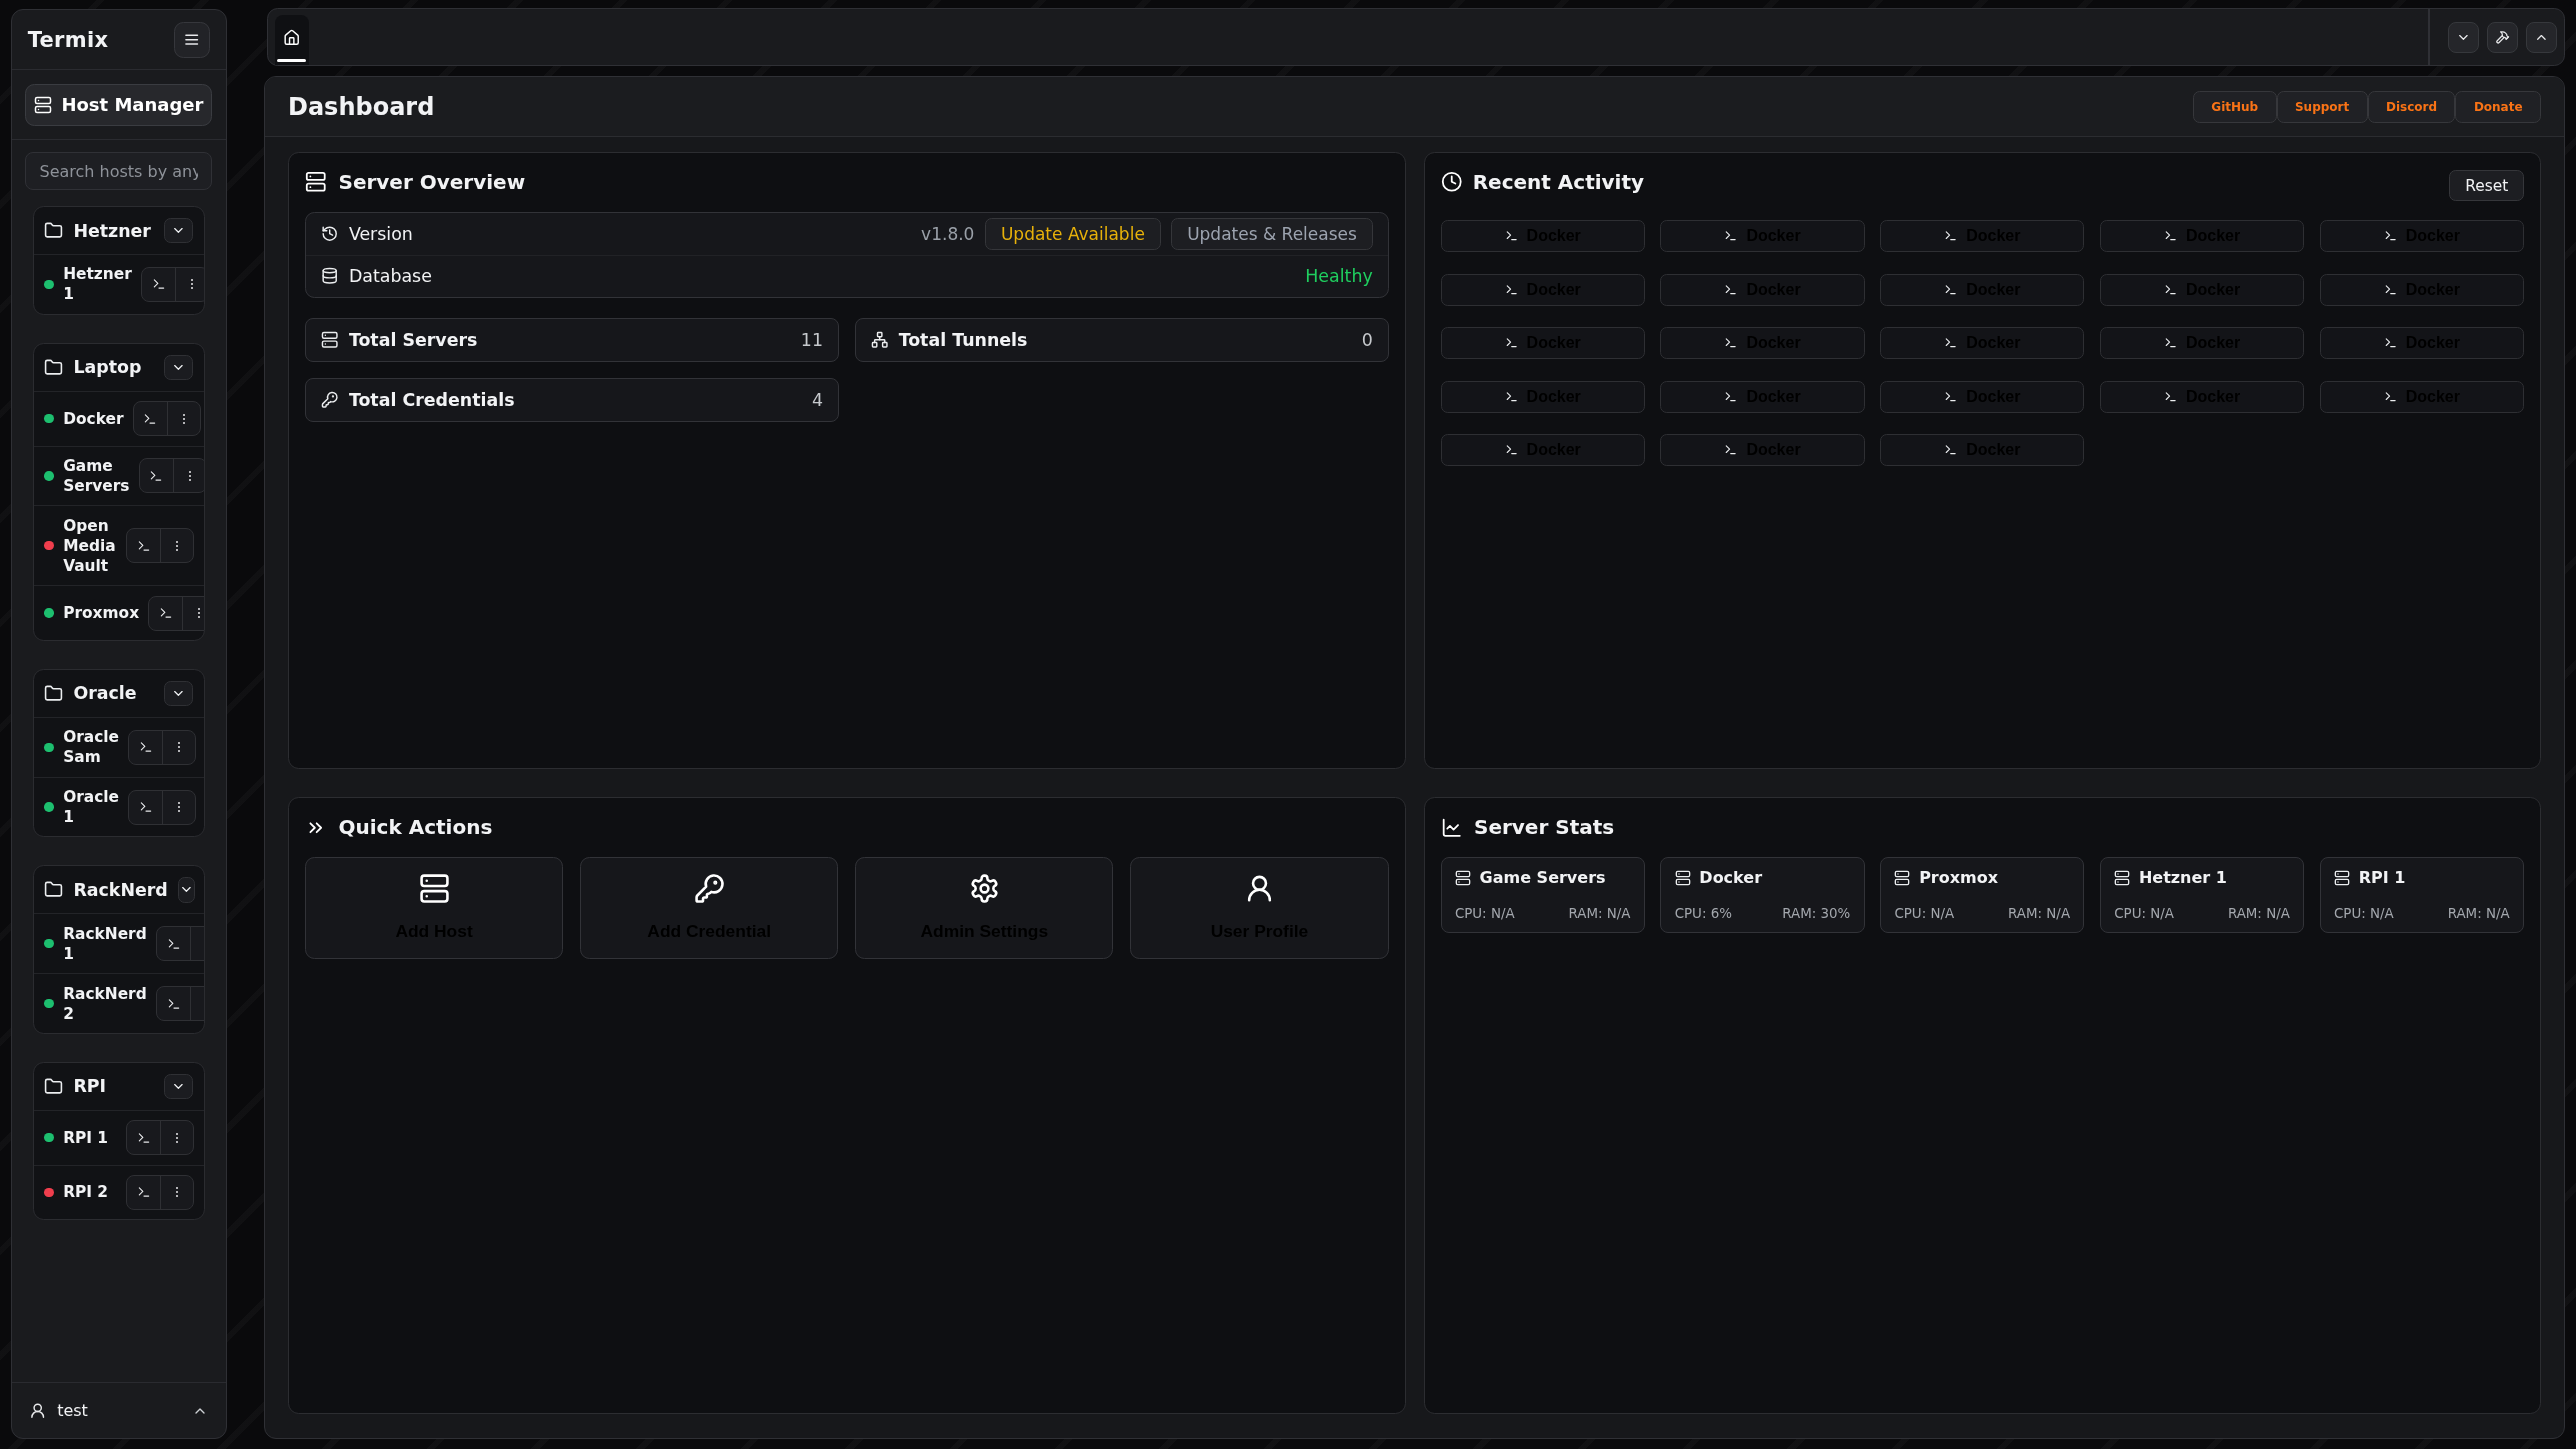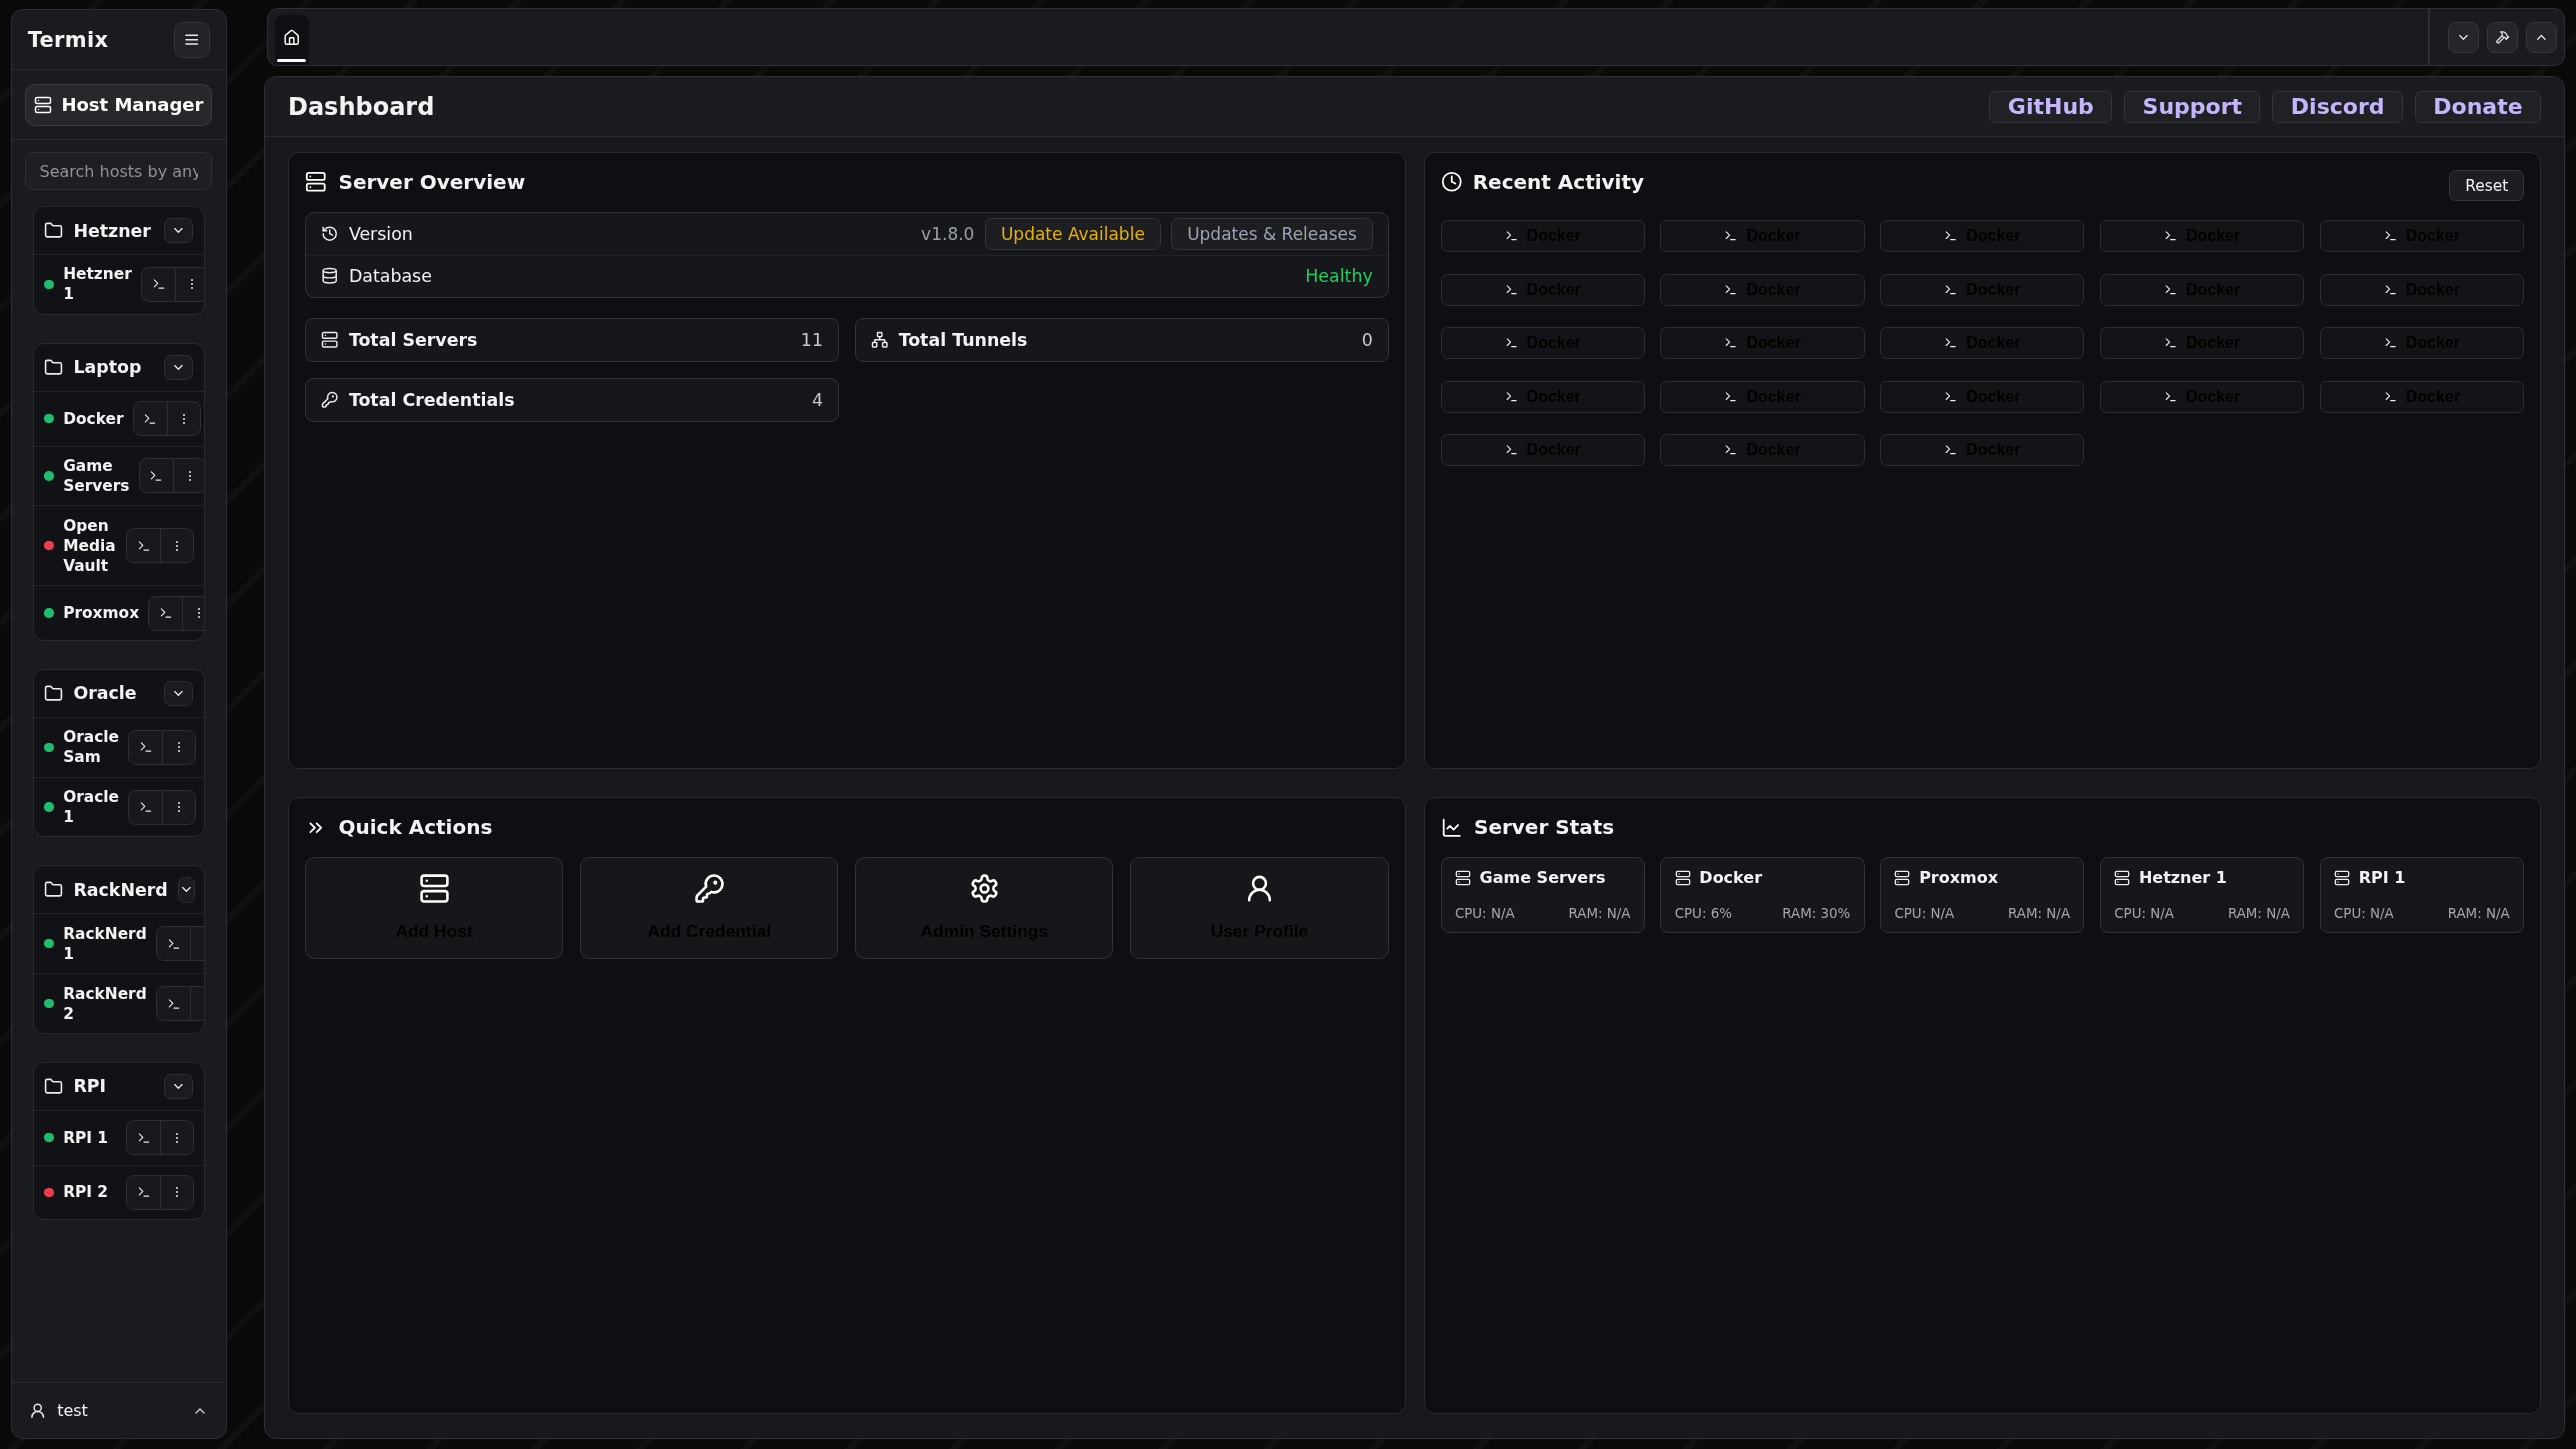--- a/index.html
+++ b/index.html
@@ -53,21 +53,21 @@
   .tab-active::after { content:""; position:absolute; left:2.7px; right:2.7px; bottom:2.7px; height:3.4px; background:#fff; border-radius:2.7px; }
   .tabbar-spacer { flex:1; }
   .tabbar-divider { width:1.3px; height:100%; background:#2f3035; margin-right:10.7px; }
   .tb-btn { width:31px; height:31px; border-radius:8px; background:#25262a; border:1.3px solid #36383c; color:#e8e9eb; display:flex; align-items:center; justify-content:center; margin-left:8px; cursor:pointer; }
   .tb-btn .icon { width:14.8px; height:14.8px; }
 
   
   .main { left:264px; top:76px; width:2301px; height:1363px; background:#17181b; }
   .main-header { height:60px; background:#1b1c1f; border-bottom:1.3px solid #2b2c30; border-radius:10.7px 10.7px 0 0; display:flex; align-items:center; padding:0 23px; }
   .page-title { font-size:24px; font-weight:bold; flex:1; }
-  .hdr-btn { height:32px; padding:0 17.4px; margin-left:12px; border-radius:6.7px; background:#202125; border:1.3px solid #36373b; color:#c4b5fd; font-size:22px; font-weight:600; display:flex; align-items:center; cursor:pointer; font-family:inherit; }
+  .hdr-btn { height:32px; padding:0 17.4px; margin-left:0; border-radius:6.7px; background:#202125; border:1.3px solid #36373b; color:#f97316; font-size:12px; font-weight:600; display:flex; align-items:center; cursor:pointer; font-family:inherit; }
   .content { position:absolute; left:0; right:0; top:60px; bottom:0; padding:14.8px 23px 24px; display:grid; grid-template-columns:1fr 1fr; grid-template-rows:1fr 1fr; column-gap:18px; row-gap:28px; }
   .section { background:#0e0f12; border:1.3px solid #2c2d31; border-radius:10.7px; padding:17.4px 16px; position:relative; overflow:hidden; }
   .sec-head { display:flex; align-items:center; gap:12px; margin-bottom:17.4px; }
   .sec-head .icon { width:21.5px; height:21.5px; color:#fff; }
   .sec-title { font-size:20px; font-weight:bold; }
 
   
   .so-card { background:#16171b; border:1.3px solid #323338; border-radius:9.4px; }
   .so-row { height:42px; display:flex; align-items:center; gap:10.7px; padding:0 14.8px; }
   .so-row + .so-row { border-top:0.7px solid rgba(255,255,255,.05); }

